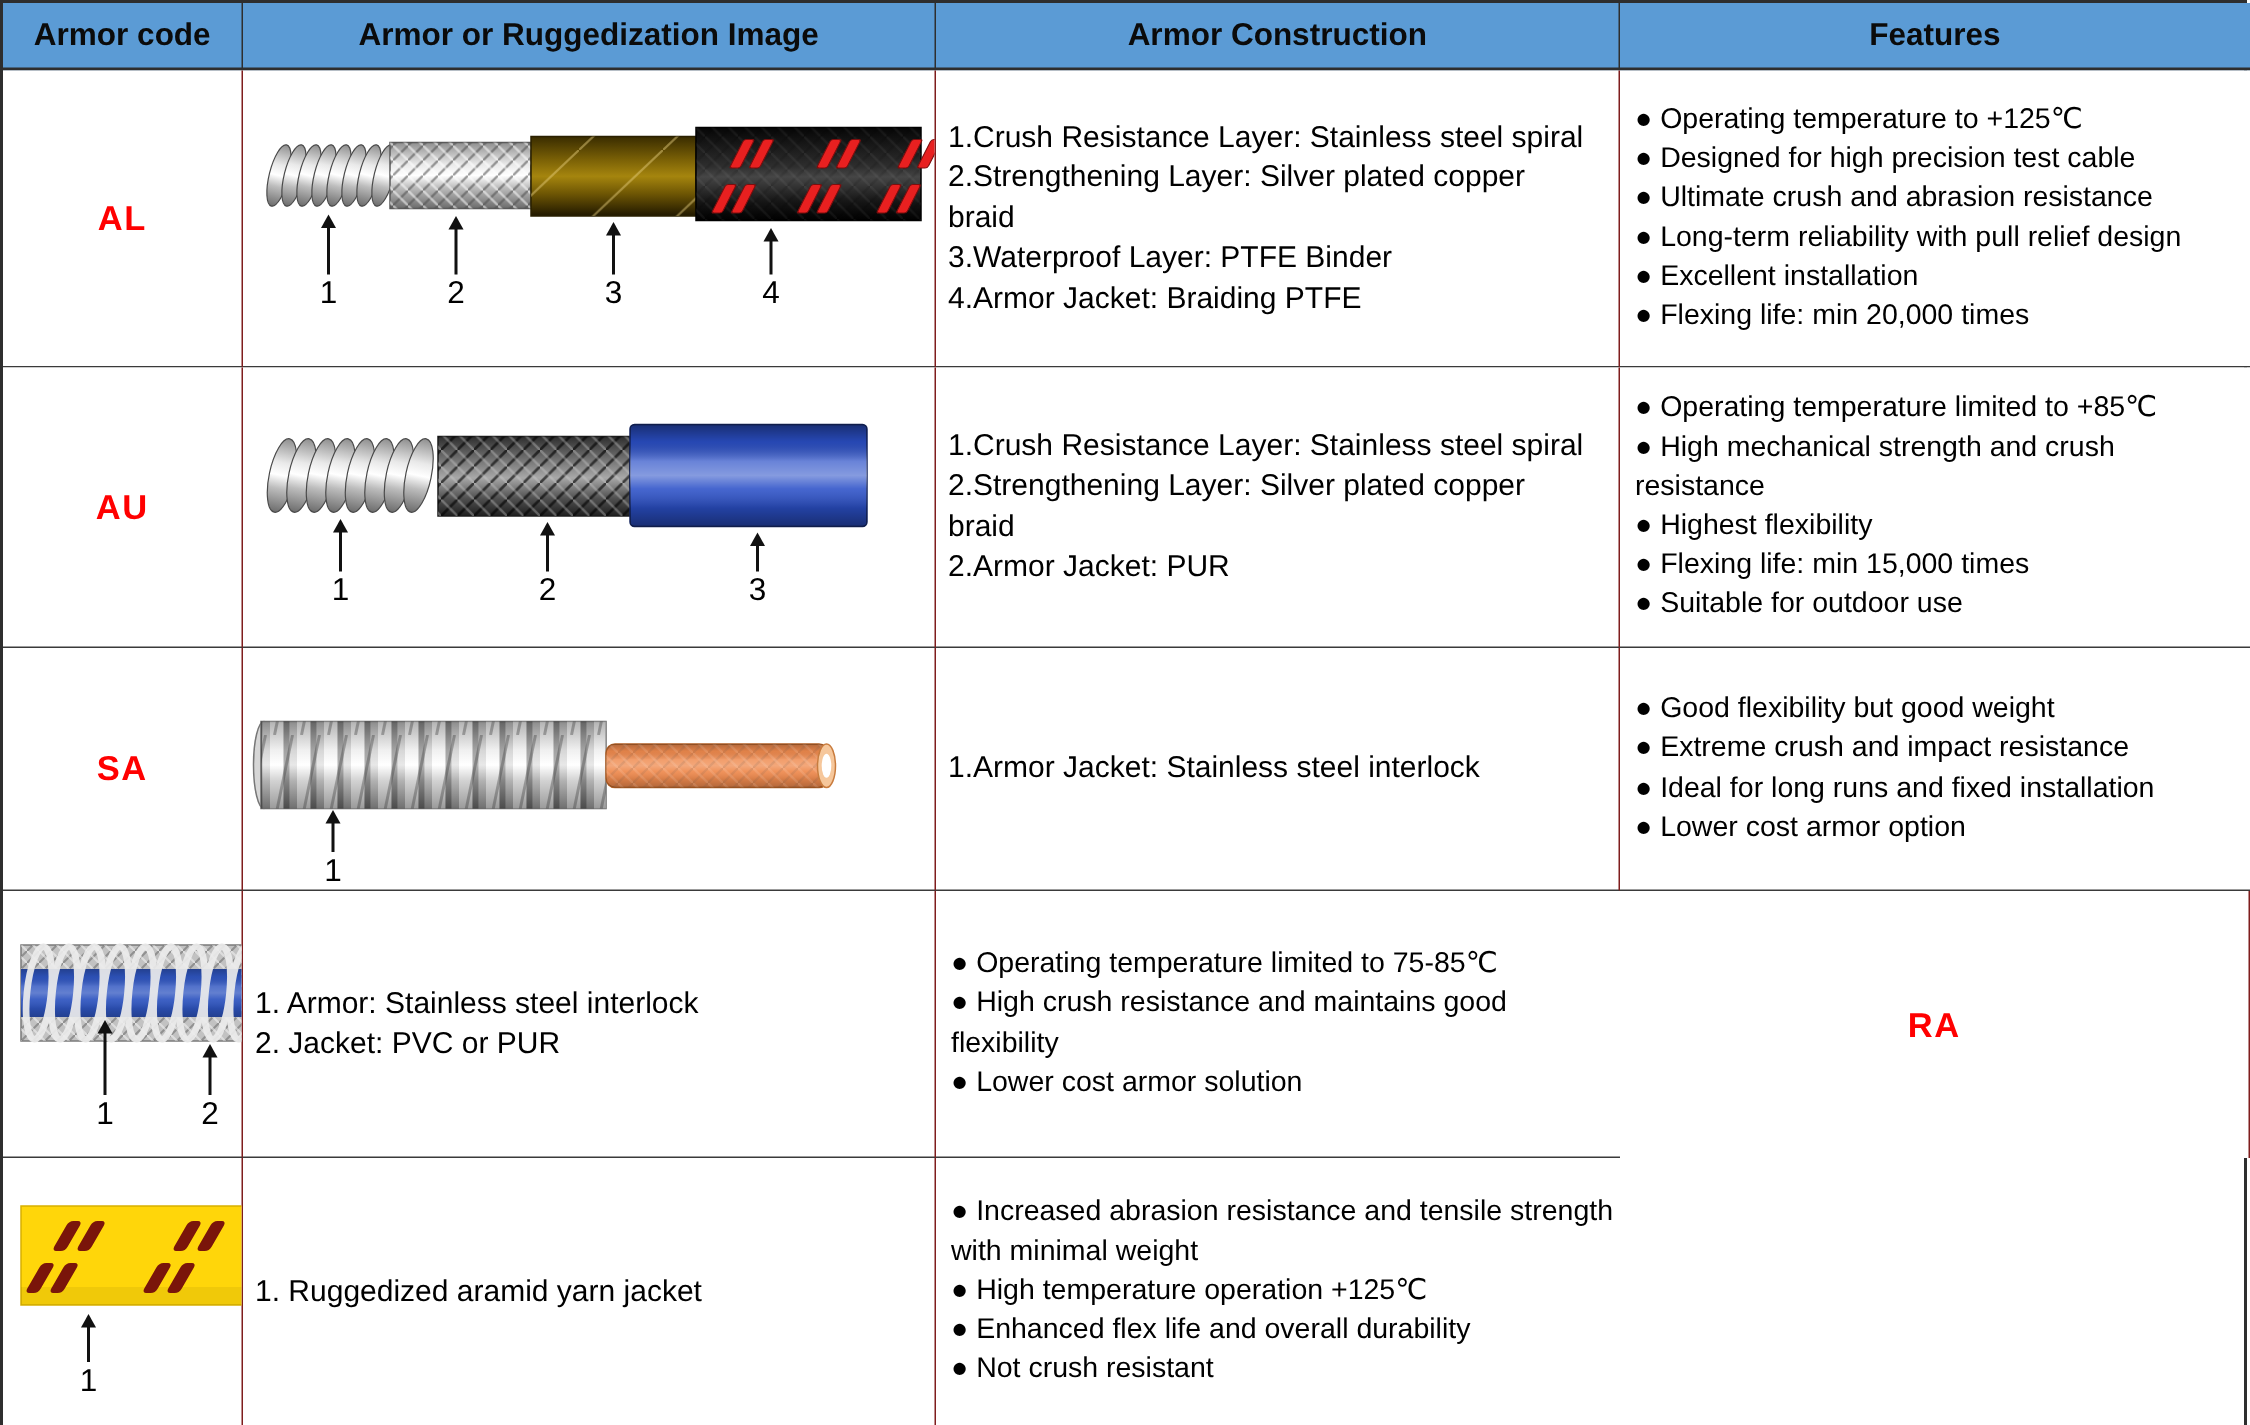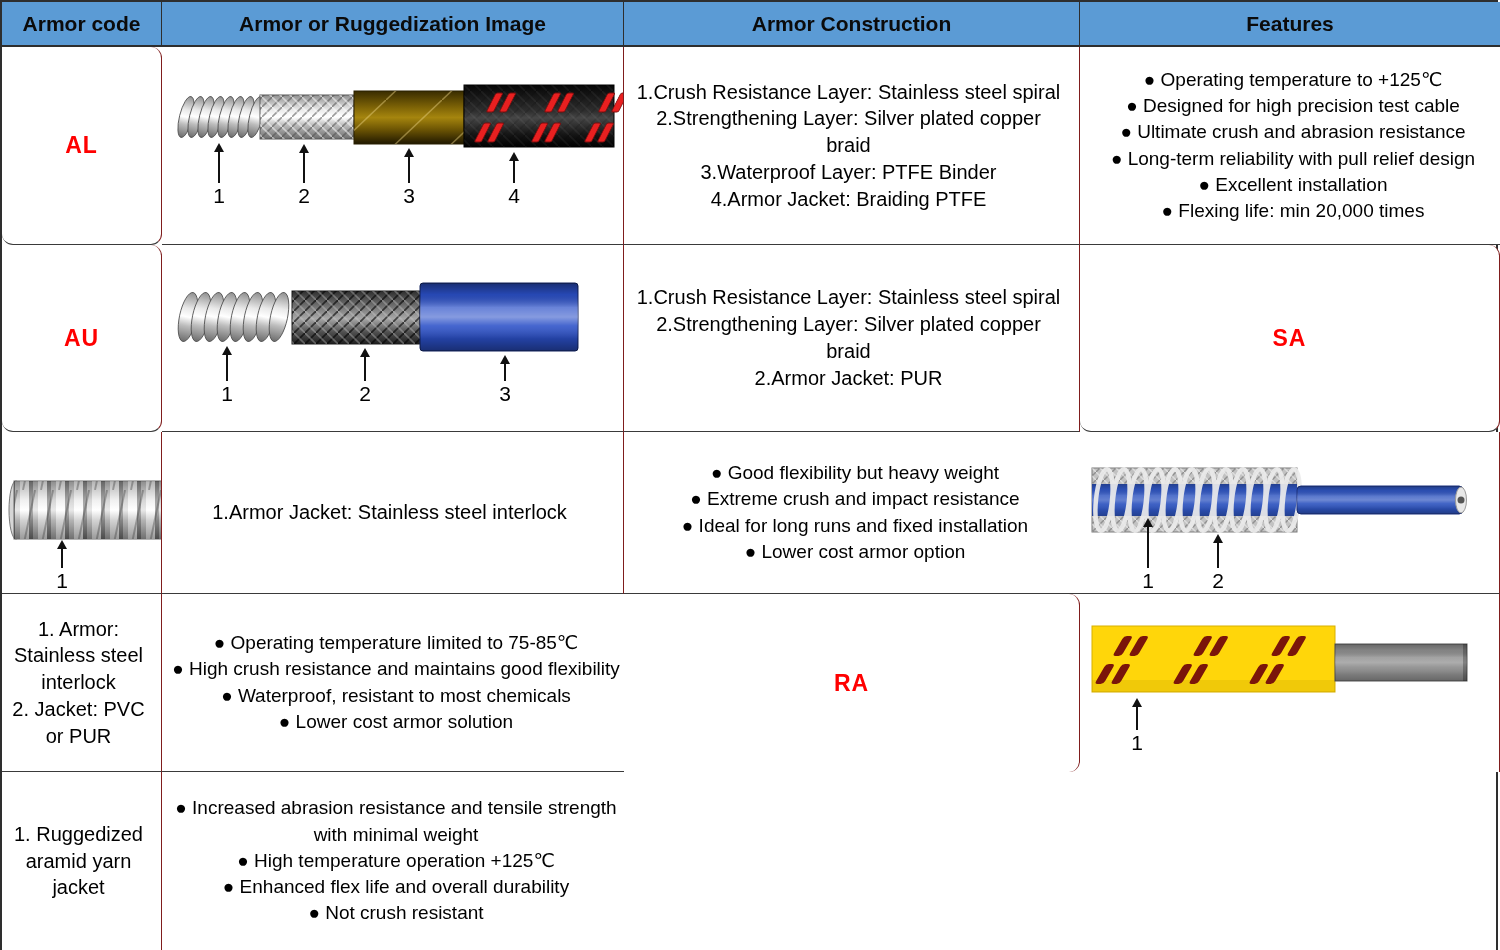--- a/index.html
+++ b/index.html
@@ -1,29 +1,29 @@
 <!DOCTYPE html>
 <html><head>
 <meta charset="utf-8">
 <style>
   html,body{margin:0;padding:0;background:#ffffff;}
   body{font-family:"Liberation Sans","DejaVu Sans",sans-serif;color:#000;}
-  .page{width:1500px;height:950px;box-sizing:border-box;background:#fff;padding:0;text-align:center;}
+  .page{width:1500px;height:950px;box-sizing:border-box;background:#fff;padding:0;}
   .tbl{display:grid;
        grid-template-columns:160px 462px 456px 420px;
        grid-template-rows:45px 198px 187px 162px 178px 178px;
        border:2px solid #2e2e2e;width:1498px;box-sizing:border-box;}
   .hcell{background:#5b9bd5;display:flex;align-items:center;justify-content:center;
          font-weight:bold;font-size:21px;color:#0b0b0b;
          border-right:1px solid #2e2e2e;border-bottom:2px solid #2e2e2e;box-sizing:border-box;}
   .cell{border-right:1px solid #7f1d1d;border-bottom:1px solid #3a3a3a;
         box-sizing:border-box;background:#fff;overflow:hidden;}
   .col4{border-right:none;}
   .row6{border-bottom:none;}
-  .code{display:flex;align-items:center;justify-content:center;border-radius:11px;}
+  .code{display:flex;align-items:center;justify-content:center;}
   .code-text{color:#ff0000;font-weight:bold;font-size:23px;letter-spacing:1px;}
   .imgcell{position:relative;}
   .cable{display:block;}
   .cons{display:flex;flex-direction:column;justify-content:center;
         padding:4px 14px 4px 8px;font-size:20px;line-height:1.34;}
   .feat{display:flex;flex-direction:column;justify-content:center;
         padding:4px 4px 4px 10px;font-size:19px;line-height:1.38;}
   .fi::before{content:"● ";}
   .callout{position:absolute;display:flex;flex-direction:column;align-items:center;
            width:30px;transform:translateX(-50%);}
@@ -229,20 +229,27 @@
     <div class="callout" style="left:343px;top:110px;">
       <span class="arrow" style="height:26px"></span>
       <span class="cnum">3</span>
     </div>
   </div>
   <div class="cell cons">
     <div class="ci">1.Crush Resistance Layer: Stainless steel spiral</div>
     <div class="ci">2.Strengthening Layer: Silver plated copper braid</div>
     <div class="ci">2.Armor Jacket: PUR</div>
   </div>
+  <div class="cell feat col4">
+    <div class="fi">Operating temperature limited to +85℃</div>
+    <div class="fi">High mechanical strength and crush resistance</div>
+    <div class="fi">Highest flexibility</div>
+    <div class="fi">Flexing life: min 15,000 times</div>
+    <div class="fi">Suitable for outdoor use</div>
+  </div>
 
   <div class="cell code">
     <span class="code-text">SA</span>
   </div>
   <div class="cell imgcell">
     <svg class="cable" width="462" height="162" viewBox="0 0 462 162">
       <g>
         <ellipse cx="14" cy="78" rx="7" ry="29" fill="#d6d6d6" stroke="#777"></ellipse>
         <rect x="12" y="49" width="230" height="58" fill="url(#metalV)" stroke="#6a6a6a"></rect>
         <rect x="12" y="49" width="230" height="58" fill="url(#interlock)"></rect>
@@ -257,21 +264,21 @@
     </svg>
     <div class="callout" style="left:60px;top:108px;">
       <span class="arrow" style="height:28px"></span>
       <span class="cnum">1</span>
     </div>
   </div>
   <div class="cell cons">
     <div class="ci">1.Armor Jacket: Stainless steel interlock</div>
   </div>
   <div class="cell feat col4">
-    <div class="fi">Good flexibility but heavy weight</div>
+    <div class="fi">Good flexibility but good weight</div>
     <div class="fi">Extreme crush and impact resistance</div>
     <div class="fi">Ideal for long runs and fixed installation</div>
     <div class="fi">Lower cost armor option</div>
   </div>
 
   <div class="cell imgcell">
     <svg class="cable" width="462" height="178" viewBox="0 0 462 178">
       <g>
         <rect x="12" y="36" width="205" height="64" fill="#c2c2c2" stroke="#7a7a7a"></rect>
         <rect x="12" y="36" width="205" height="64" fill="url(#hatchG)" opacity="0.8"></rect>
@@ -308,21 +315,20 @@
       <span class="cnum">2</span>
     </div>
   </div>
   <div class="cell cons">
     <div class="ci">1. Armor: Stainless steel interlock</div>
     <div class="ci">2. Jacket: PVC or PUR</div>
   </div>
   <div class="cell feat col4">
     <div class="fi">Operating temperature limited to 75-85℃</div>
     <div class="fi">High crush resistance and maintains good flexibility</div>
-    <div class="fi">Waterproof, resistant to most chemicals</div>
     <div class="fi">Lower cost armor solution</div>
   </div>
 
   <div class="cell code row6">
     <span class="code-text">RA</span>
   </div>
   <div class="cell imgcell row6">
     <svg class="cable" width="462" height="178" viewBox="0 0 462 178">
       <g>
         <rect x="12" y="32" width="243" height="66" stroke="#d8b000" fill="#ffd60a"></rect>

